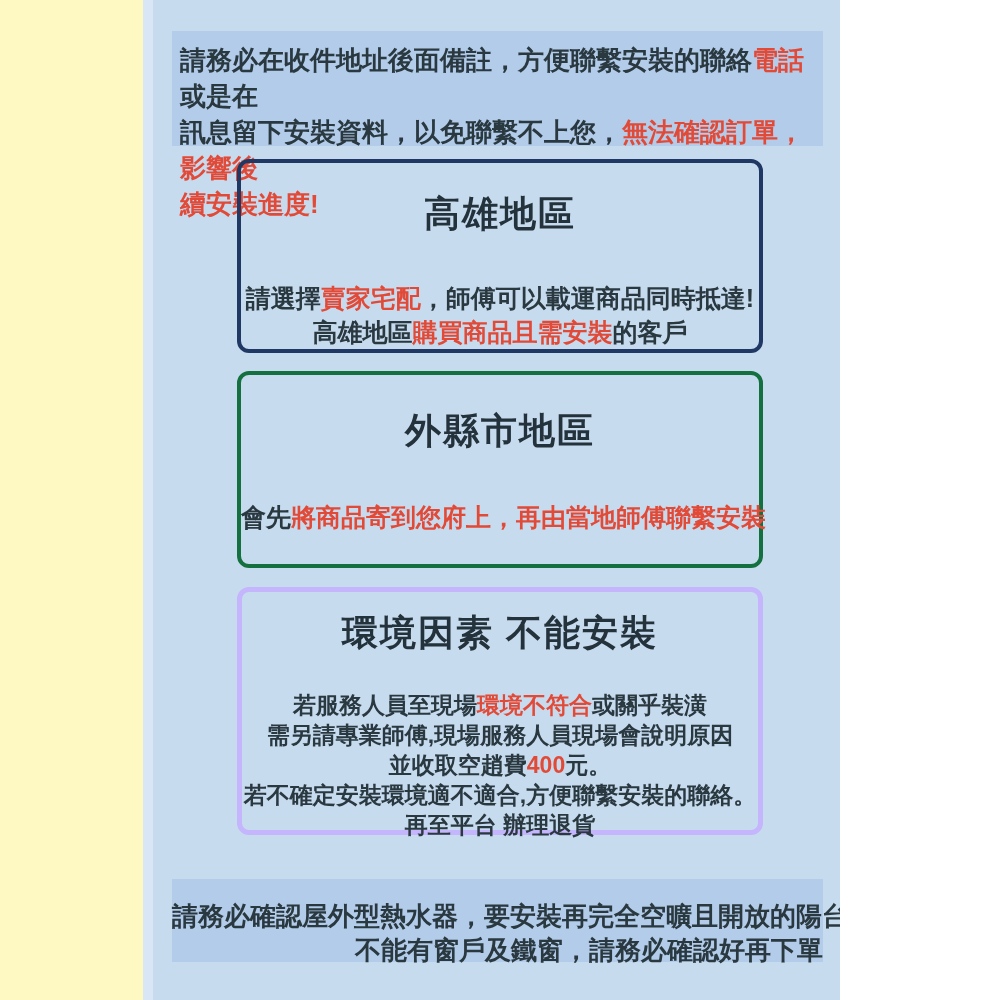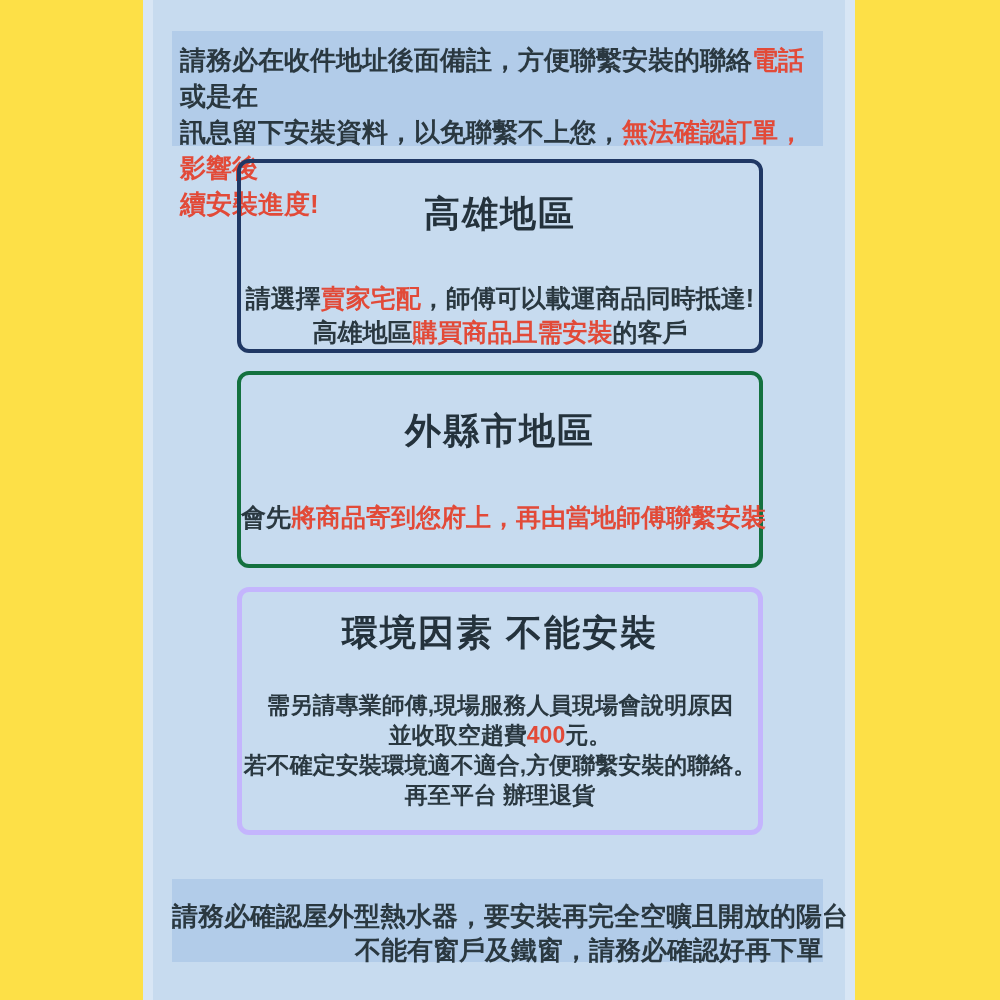--- a/index.html
+++ b/index.html
@@ -2,21 +2,21 @@
 <html><head>
 <meta charset="utf-8">
 <style>
   html,body{margin:0;padding:0;}
   body{
     width:1000px;height:1000px;
     background:#ffffff;
     font-family:"Liberation Sans","DejaVu Sans",sans-serif;
     -webkit-font-smoothing:antialiased;
   }
-  .page{position:relative;width:1000px;height:1000px;background:#fde047;overflow:hidden;}
+  .page{position:relative;width:840px;height:1000px;background:#fef9c3;overflow:hidden;}
 
   .panel{
     position:absolute;left:143px;top:0;width:712px;height:1000px;
     background:#c7dbef;
   }
   .panel-edge{position:absolute;top:0;width:10px;height:1000px;background:#d8e6f5;}
   .panel-edge.left{left:0;}
   .panel-edge.right{right:0;}
 
   .notice{
@@ -94,20 +94,21 @@
   <div class="box box-green">
     <div class="box-title">外縣市地區</div>
     <div class="box-body">
       <div class="line"><span class="dark">會先</span><span class="red">將商品寄到您府上，再由當地師傅聯繫安裝</span></div>
     </div>
   </div>
 
   <div class="box box-red">
     <div class="box-title">環境因素 不能安裝</div>
     <div class="box-body">
+      <div class="line"><span class="dark">若服務人員至現場</span><span class="red">環境不符合</span><span class="dark">或關乎裝潢</span></div>
       <div class="line"><span class="dark">需另請專業師傅,現場服務人員現場會說明原因</span></div>
       <div class="line"><span class="dark">並收取空趙費</span><span class="red">400</span><span class="dark">元。</span></div>
       <div class="line"><span class="dark">若不確定安裝環境適不適合,方便聯繫安裝的聯絡。</span></div>
       <div class="line"><span class="dark">再至平台 辦理退貨</span></div>
     </div>
   </div>
 
   <div class="notice notice-bottom">
     <div class="line"><span class="dark">請務必確認屋外型熱水器，要安裝再完全空曠且開放的陽台</span></div>
     <div class="line"><span class="dark">不能有窗戶及鐵窗，請務必確認好再下單</span></div>

